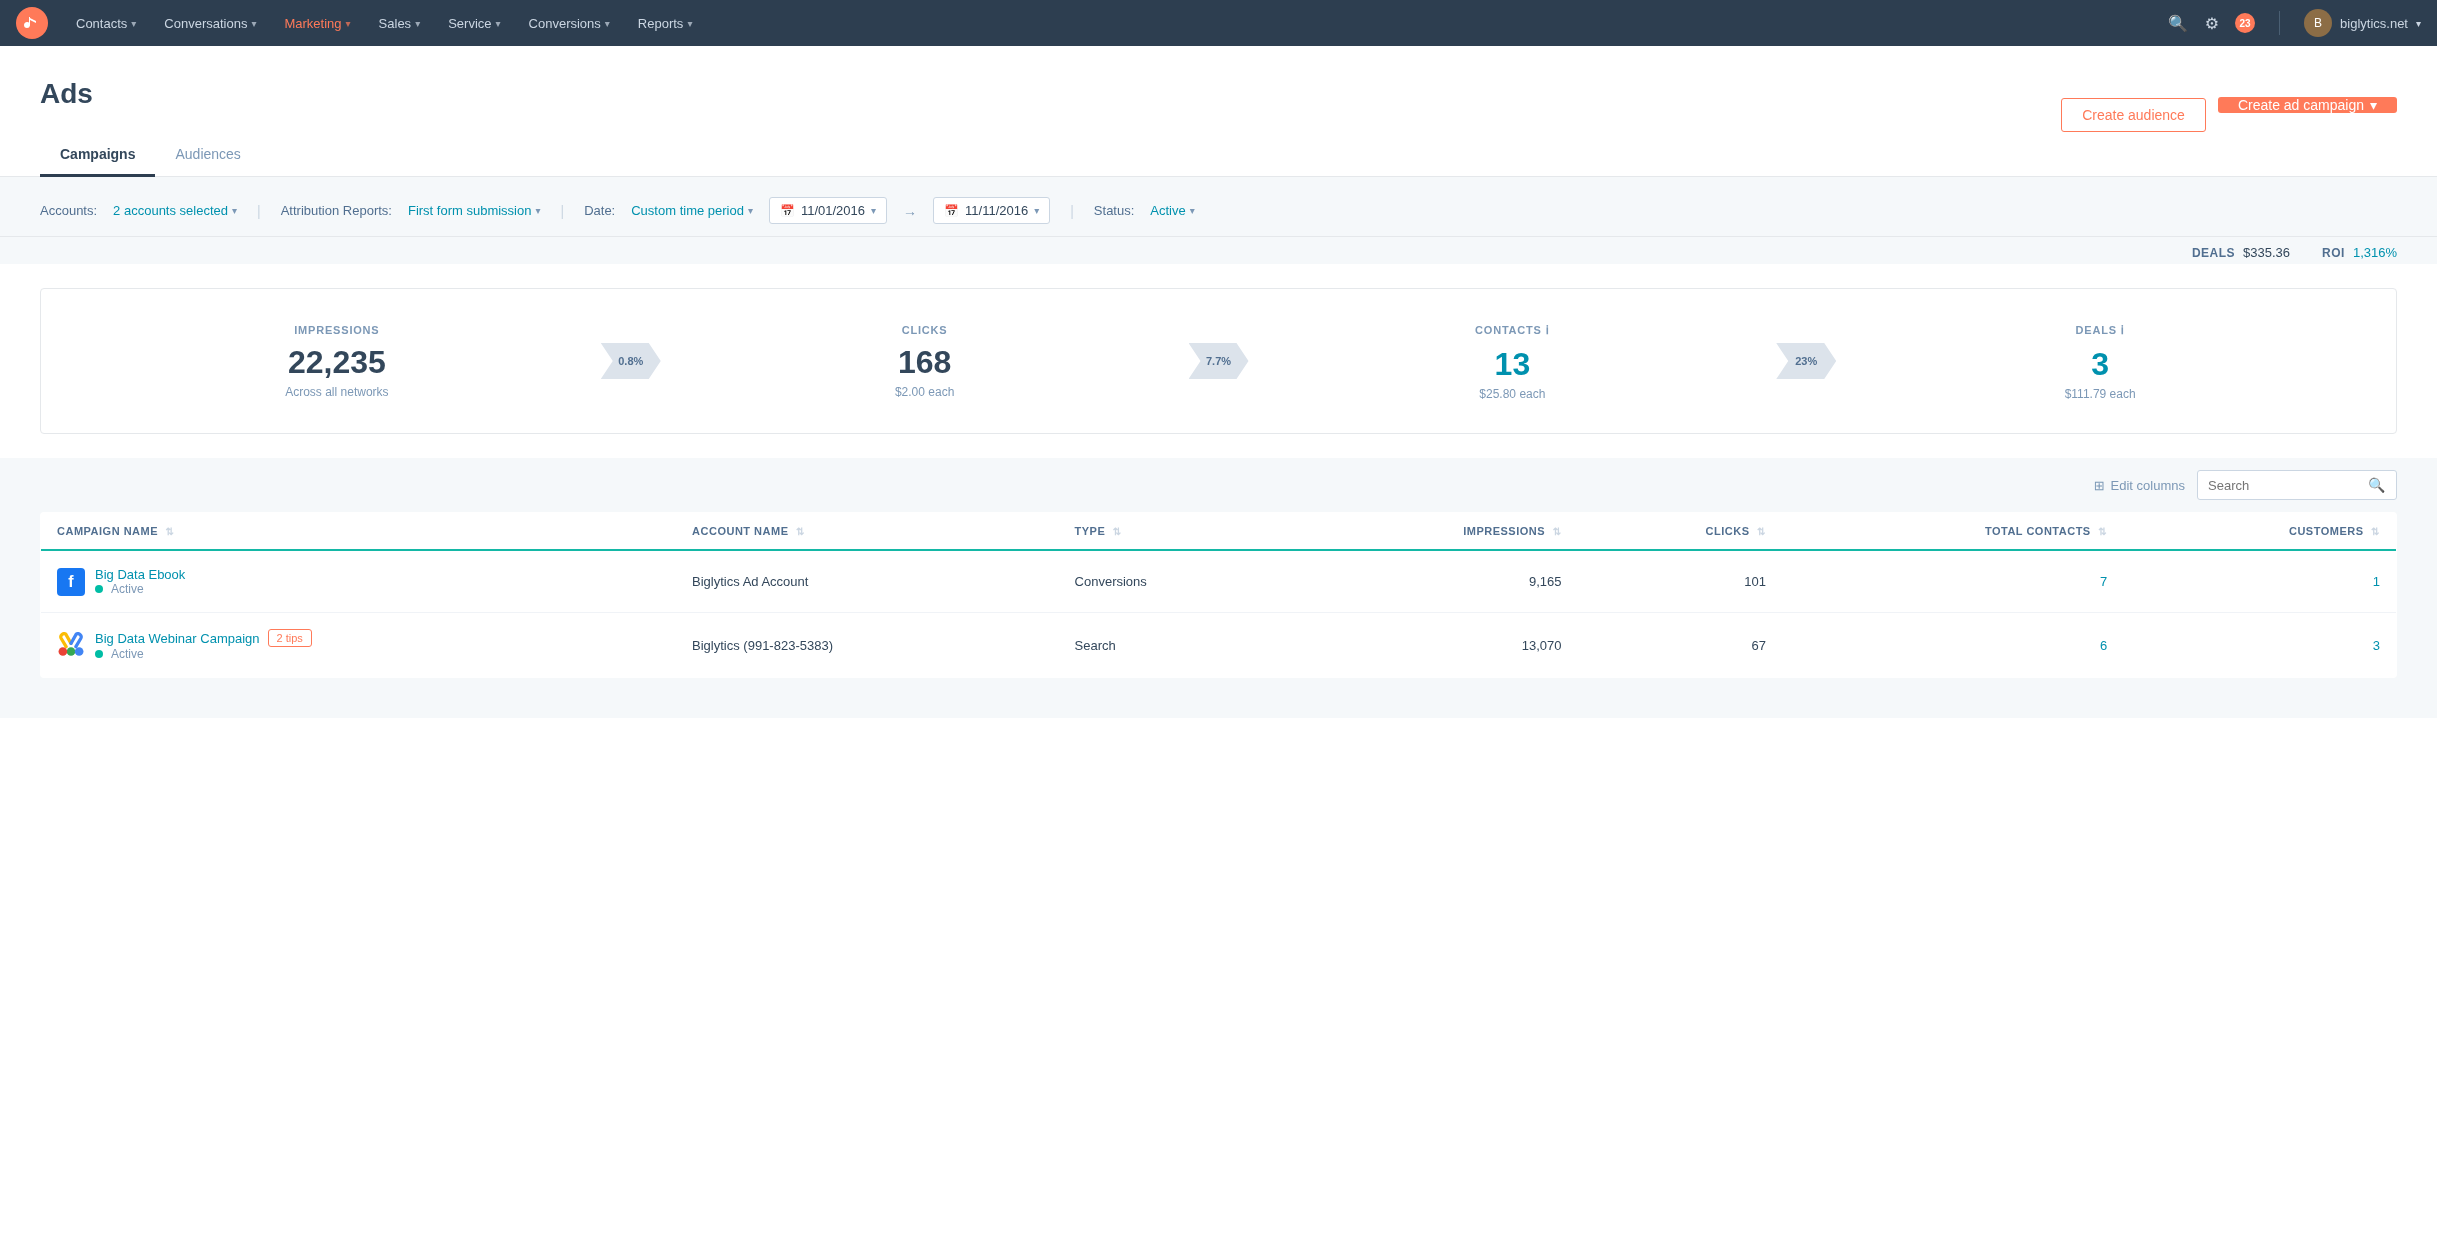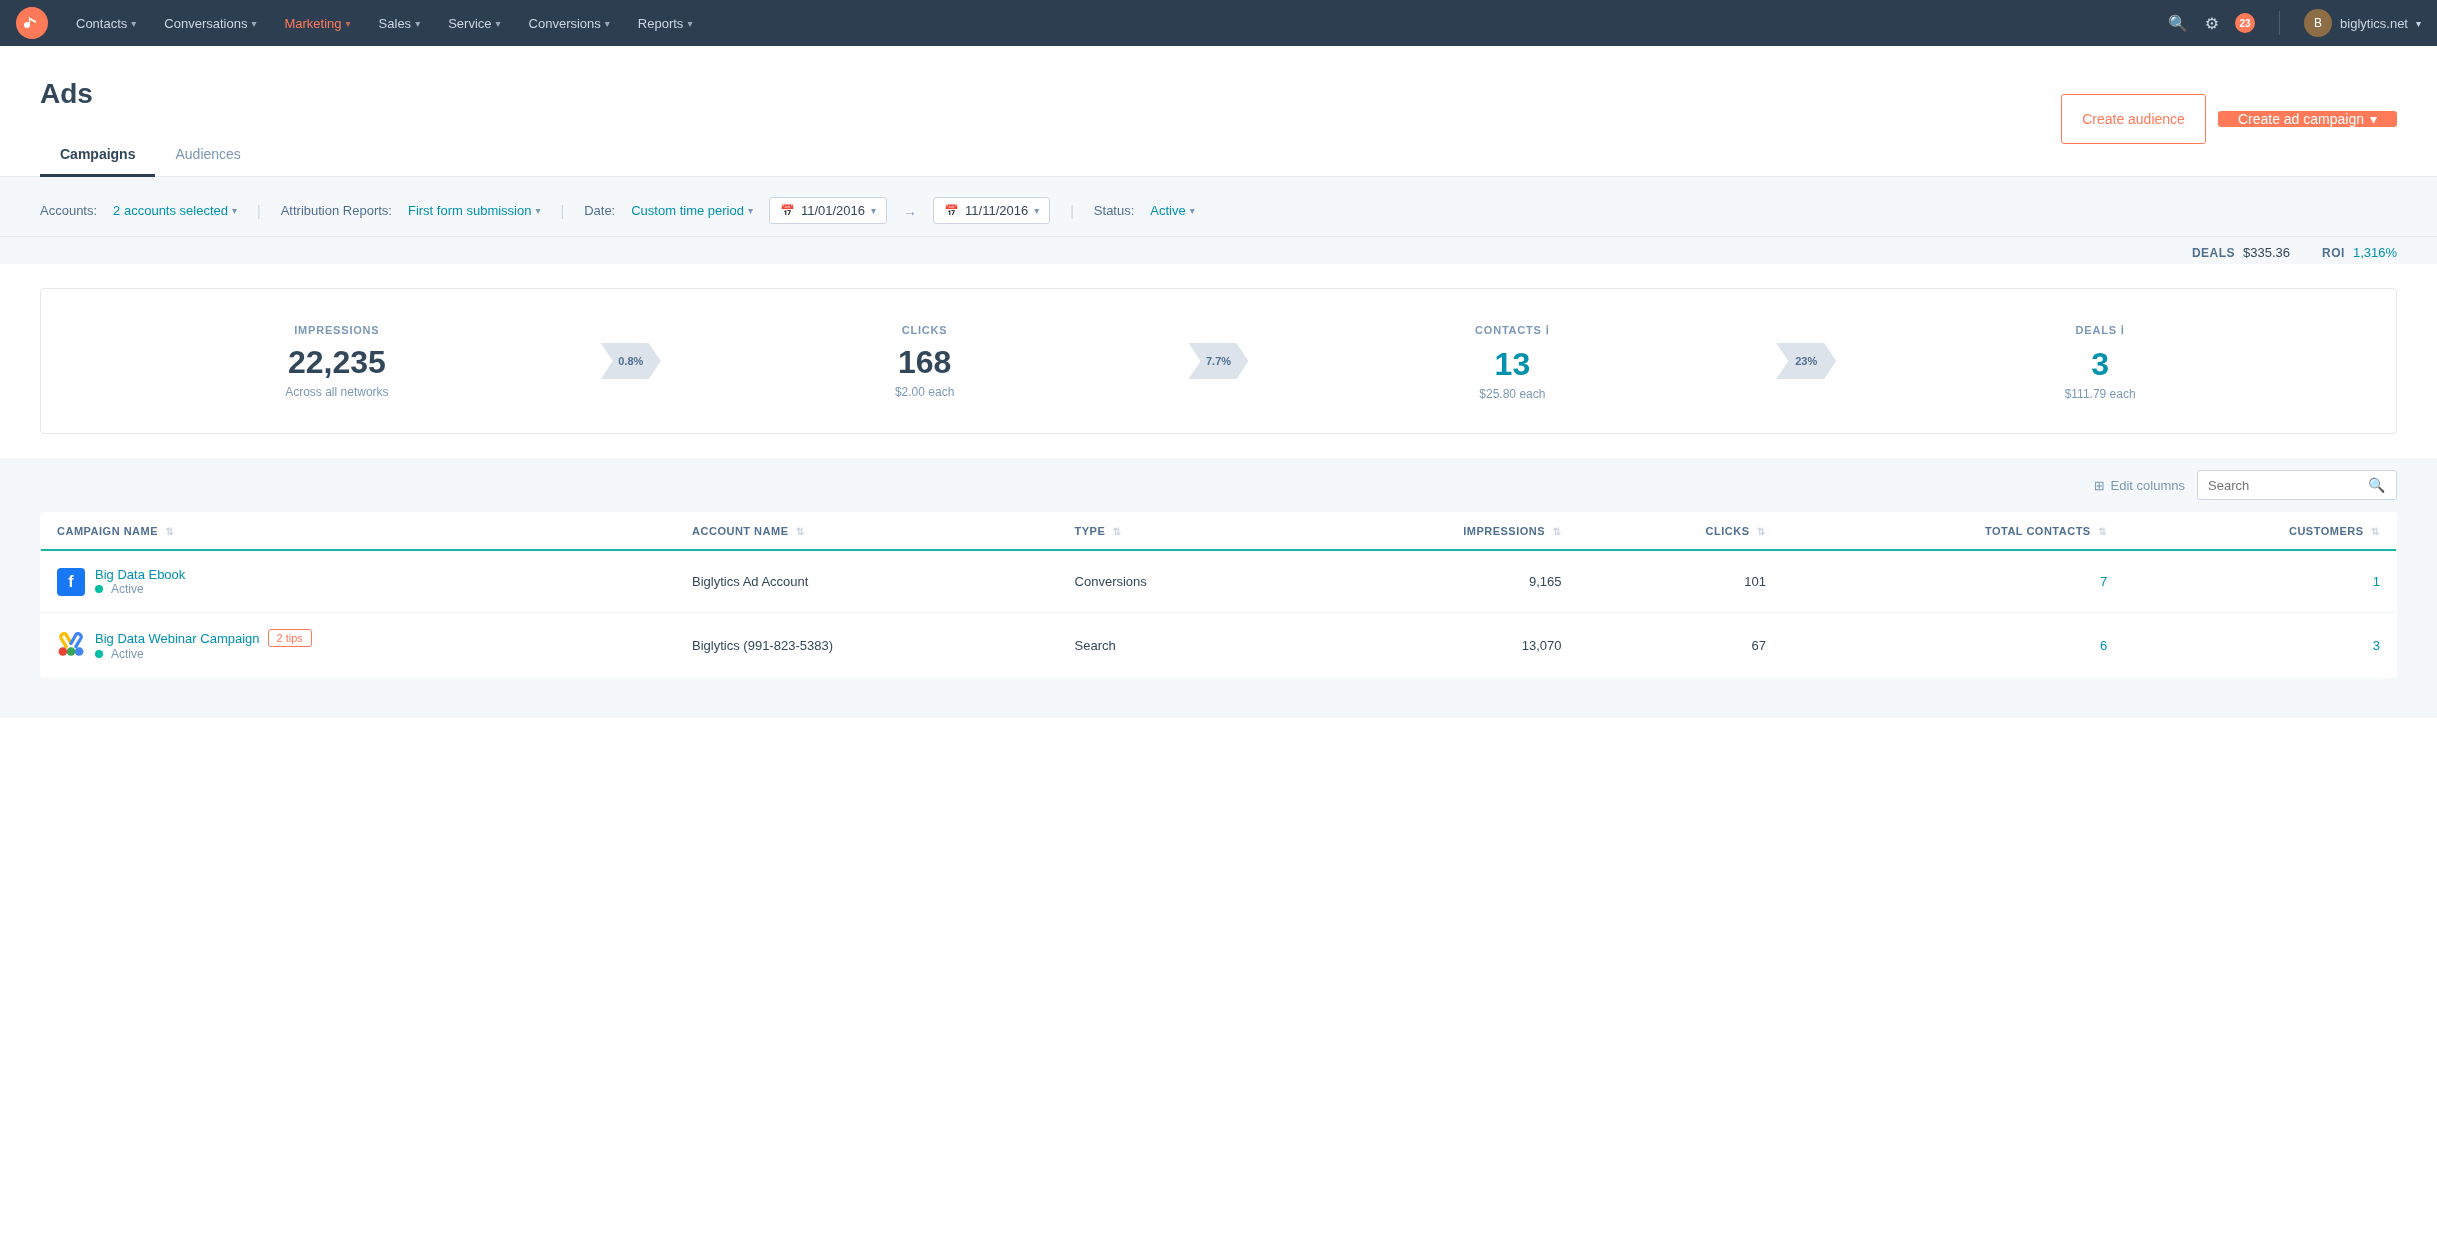--- a/index.html
+++ b/index.html
@@ -59,45 +59,46 @@
     
     .main-content {
       background: white;
       min-height: calc(100vh - 46px);
     }
 
     
     .page-header {
       padding: 32px 40px 0;
       display: flex;
-      align-items: center;
+      align-items: flex-start;
       justify-content: space-between;
       border-bottom: 1px solid #e5e8eb;
       background: white;
     }
     .page-title-area { display: flex; flex-direction: column; }
     .page-title {
       font-size: 28px;
       font-weight: 600;
       color: #33475b;
       margin-bottom: 24px;
     }
     .page-header-actions {
       display: flex; gap: 12px; align-items: center;
       margin-bottom: 16px;
     }
     .btn-outline {
       border: 1px solid #ff7a59;
       color: #ff7a59;
       background: white;
-      padding: 16px 20px;
+      padding: 8px 20px;
       border-radius: 3px;
       font-size: 14px;
       font-weight: 500;
       cursor: pointer;
+      margin-top: 20px;
     }
     .btn-primary {
       background: #ff7a59;
       color: white;
       border: none;
       padding: 0 20px;
       border-radius: 3px;
       font-size: 14px;
       font-weight: 500;
       cursor: pointer;

